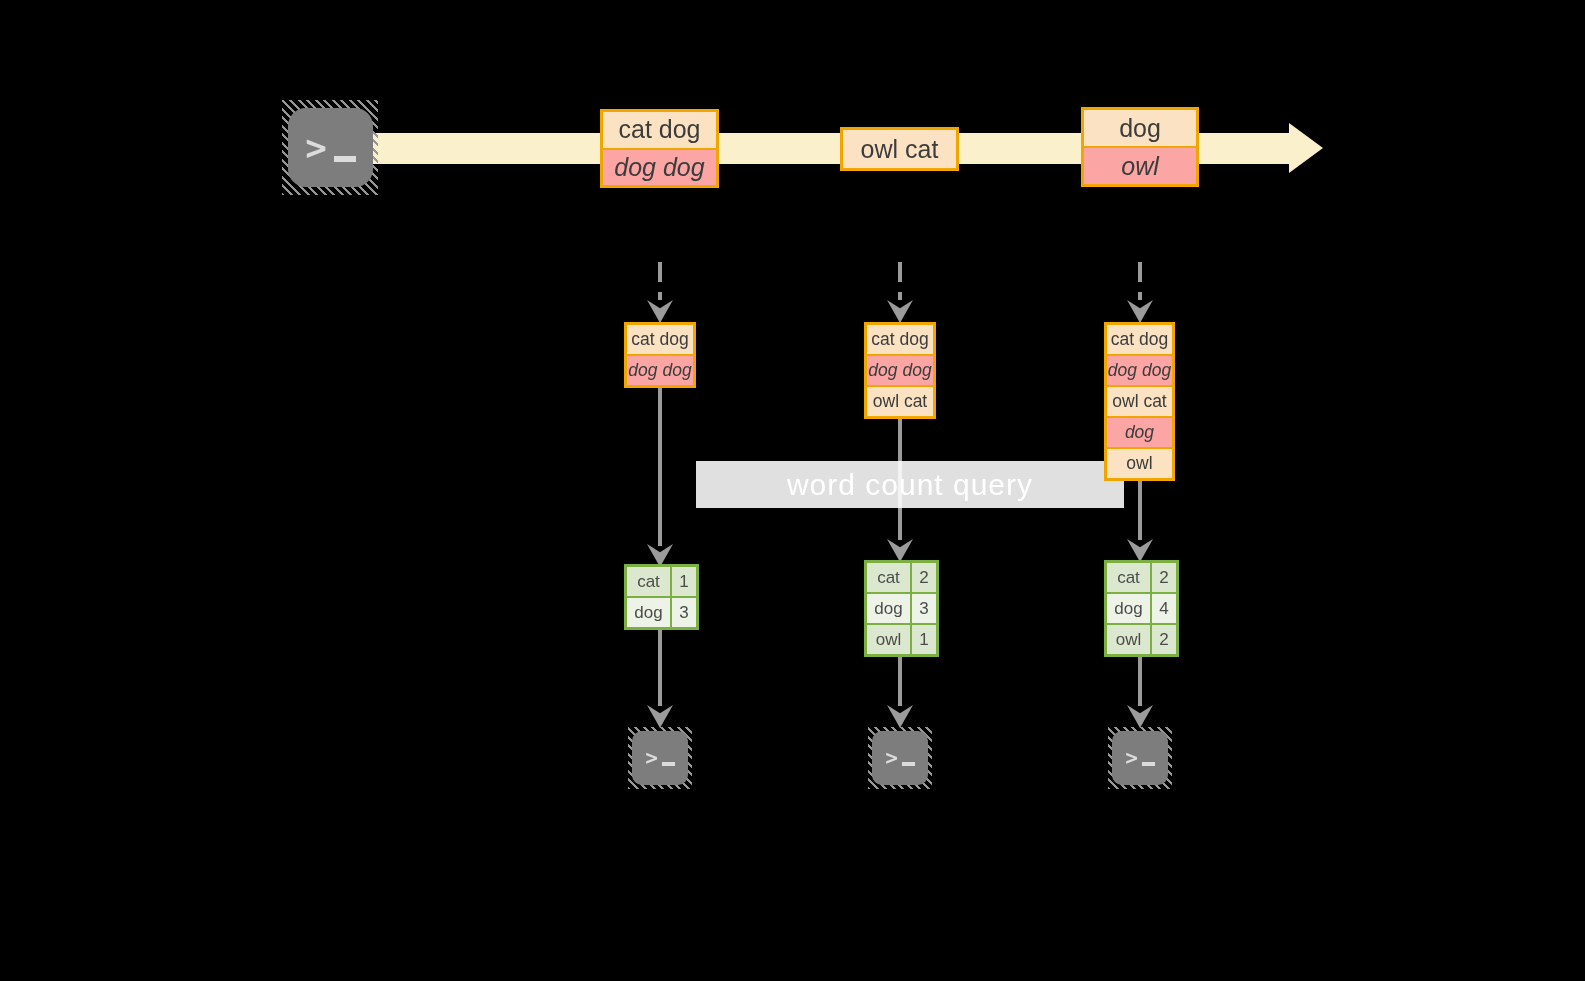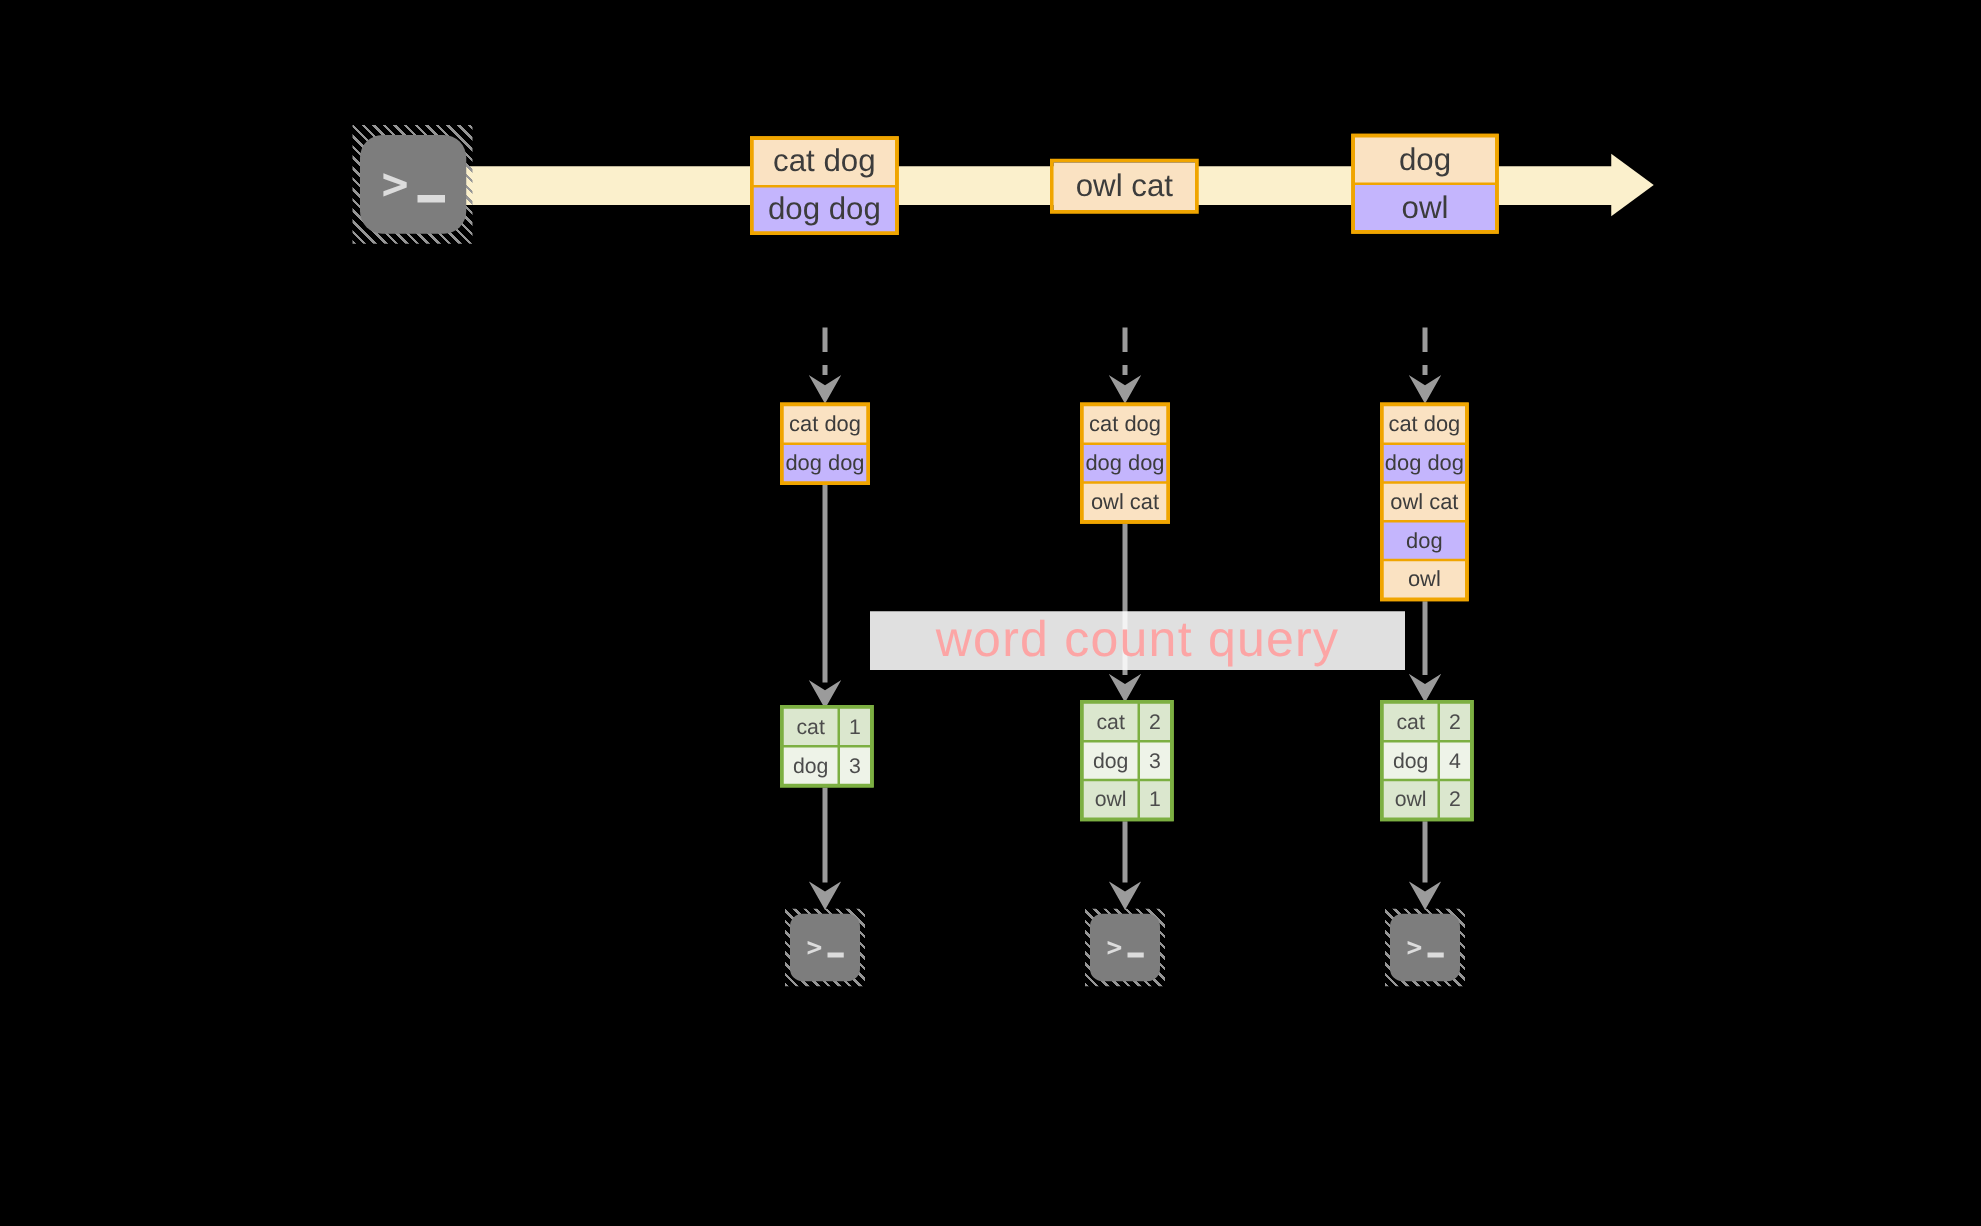--- a/index.html
+++ b/index.html
@@ -10,42 +10,42 @@
   .band{position:absolute;left:372px;top:133px;width:918px;height:31px;background:#FBF0CC;z-index:1;}
   .bandhead{position:absolute;left:1289px;top:123px;width:0;height:0;z-index:1;
             border-top:25px solid transparent;border-bottom:25px solid transparent;
             border-left:34px solid #FBF0CC;}
 
   
   .obox{position:absolute;z-index:4;border:3px solid #F0A500;display:flex;flex-direction:column;box-sizing:border-box;background:#F0A500;}
   .obox .cell{flex:1;display:flex;align-items:center;justify-content:center;color:#3C3C3C;}
   .obox .cell + .cell{margin-top:2px;}
   .fill-dark{background:#FAE2C2;}
-  .fill-light{background:#c4b5fd;}
+  .fill-light{background:#fca5a5;font-style:italic;}
   .ev .cell{font-size:25px;}
   .buf .cell{font-size:17.5px;}
 
   
   .gtable{position:absolute;z-index:4;border:3px solid #7CAF42;background:#7CAF42;
           display:grid;grid-template-columns:43px 24px;gap:2px;box-sizing:content-box;}
   .gtable .gcell{display:flex;align-items:center;justify-content:center;height:29px;font-size:17px;color:#4C4C4C;}
   .row-dark{background:#DBE7CE;}
   .row-light{background:#EEF3E8;}
 
   
   .dl{position:absolute;width:4px;z-index:2;
       background:repeating-linear-gradient(to bottom,#9B9B9B 0 20px,transparent 20px 30px);}
   .sl{position:absolute;width:4px;background:#9B9B9B;z-index:2;}
   .ah{position:absolute;width:26px;height:23px;background:#9B9B9B;z-index:2;
       clip-path:polygon(0 0,50% 36%,100% 0,50% 100%);}
 
   
   .overlay{position:absolute;left:696px;top:461px;width:428px;height:47px;z-index:3;
            background:rgba(255,255,255,0.88);display:flex;align-items:center;justify-content:center;
-           font-size:40px;color:#fca5a5;letter-spacing:1px;margin-top:28px;}
+           font-size:30px;color:#ffffff;letter-spacing:1px;}
 
   
   .term{position:absolute;z-index:4;
         background:repeating-linear-gradient(45deg,#969696 0 2px,transparent 2px 6px);}
   .term .inner{position:absolute;background:#7D7D7D;display:flex;align-items:center;justify-content:center;}
   .term-big{left:282px;top:100px;width:96px;height:95px;}
   .term-big .inner{inset:8px 5px 8px 6px;border-radius:18px;}
   .term-sm{width:64px;height:62px;}
   .term-sm .inner{inset:4px;border-radius:10px;}
   .gt{color:#DCDCDC;font-weight:bold;font-family:"DejaVu Sans Mono",monospace;}

